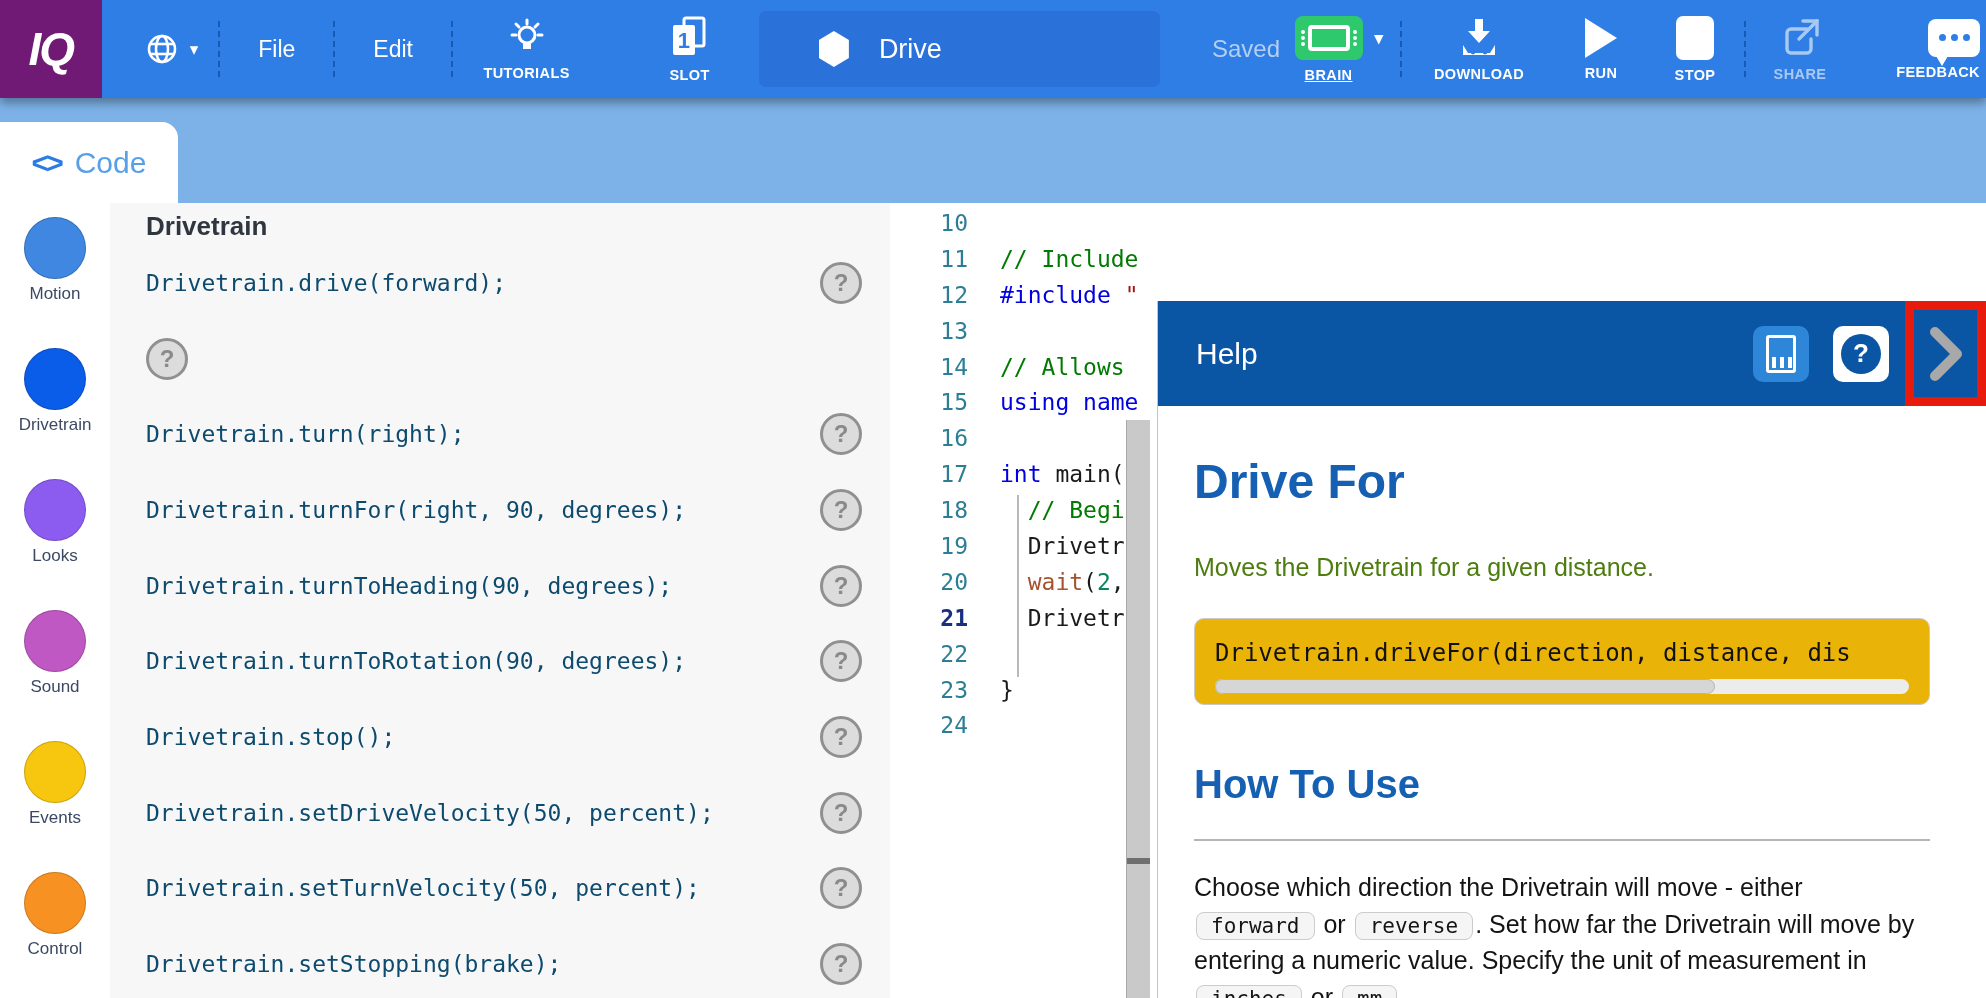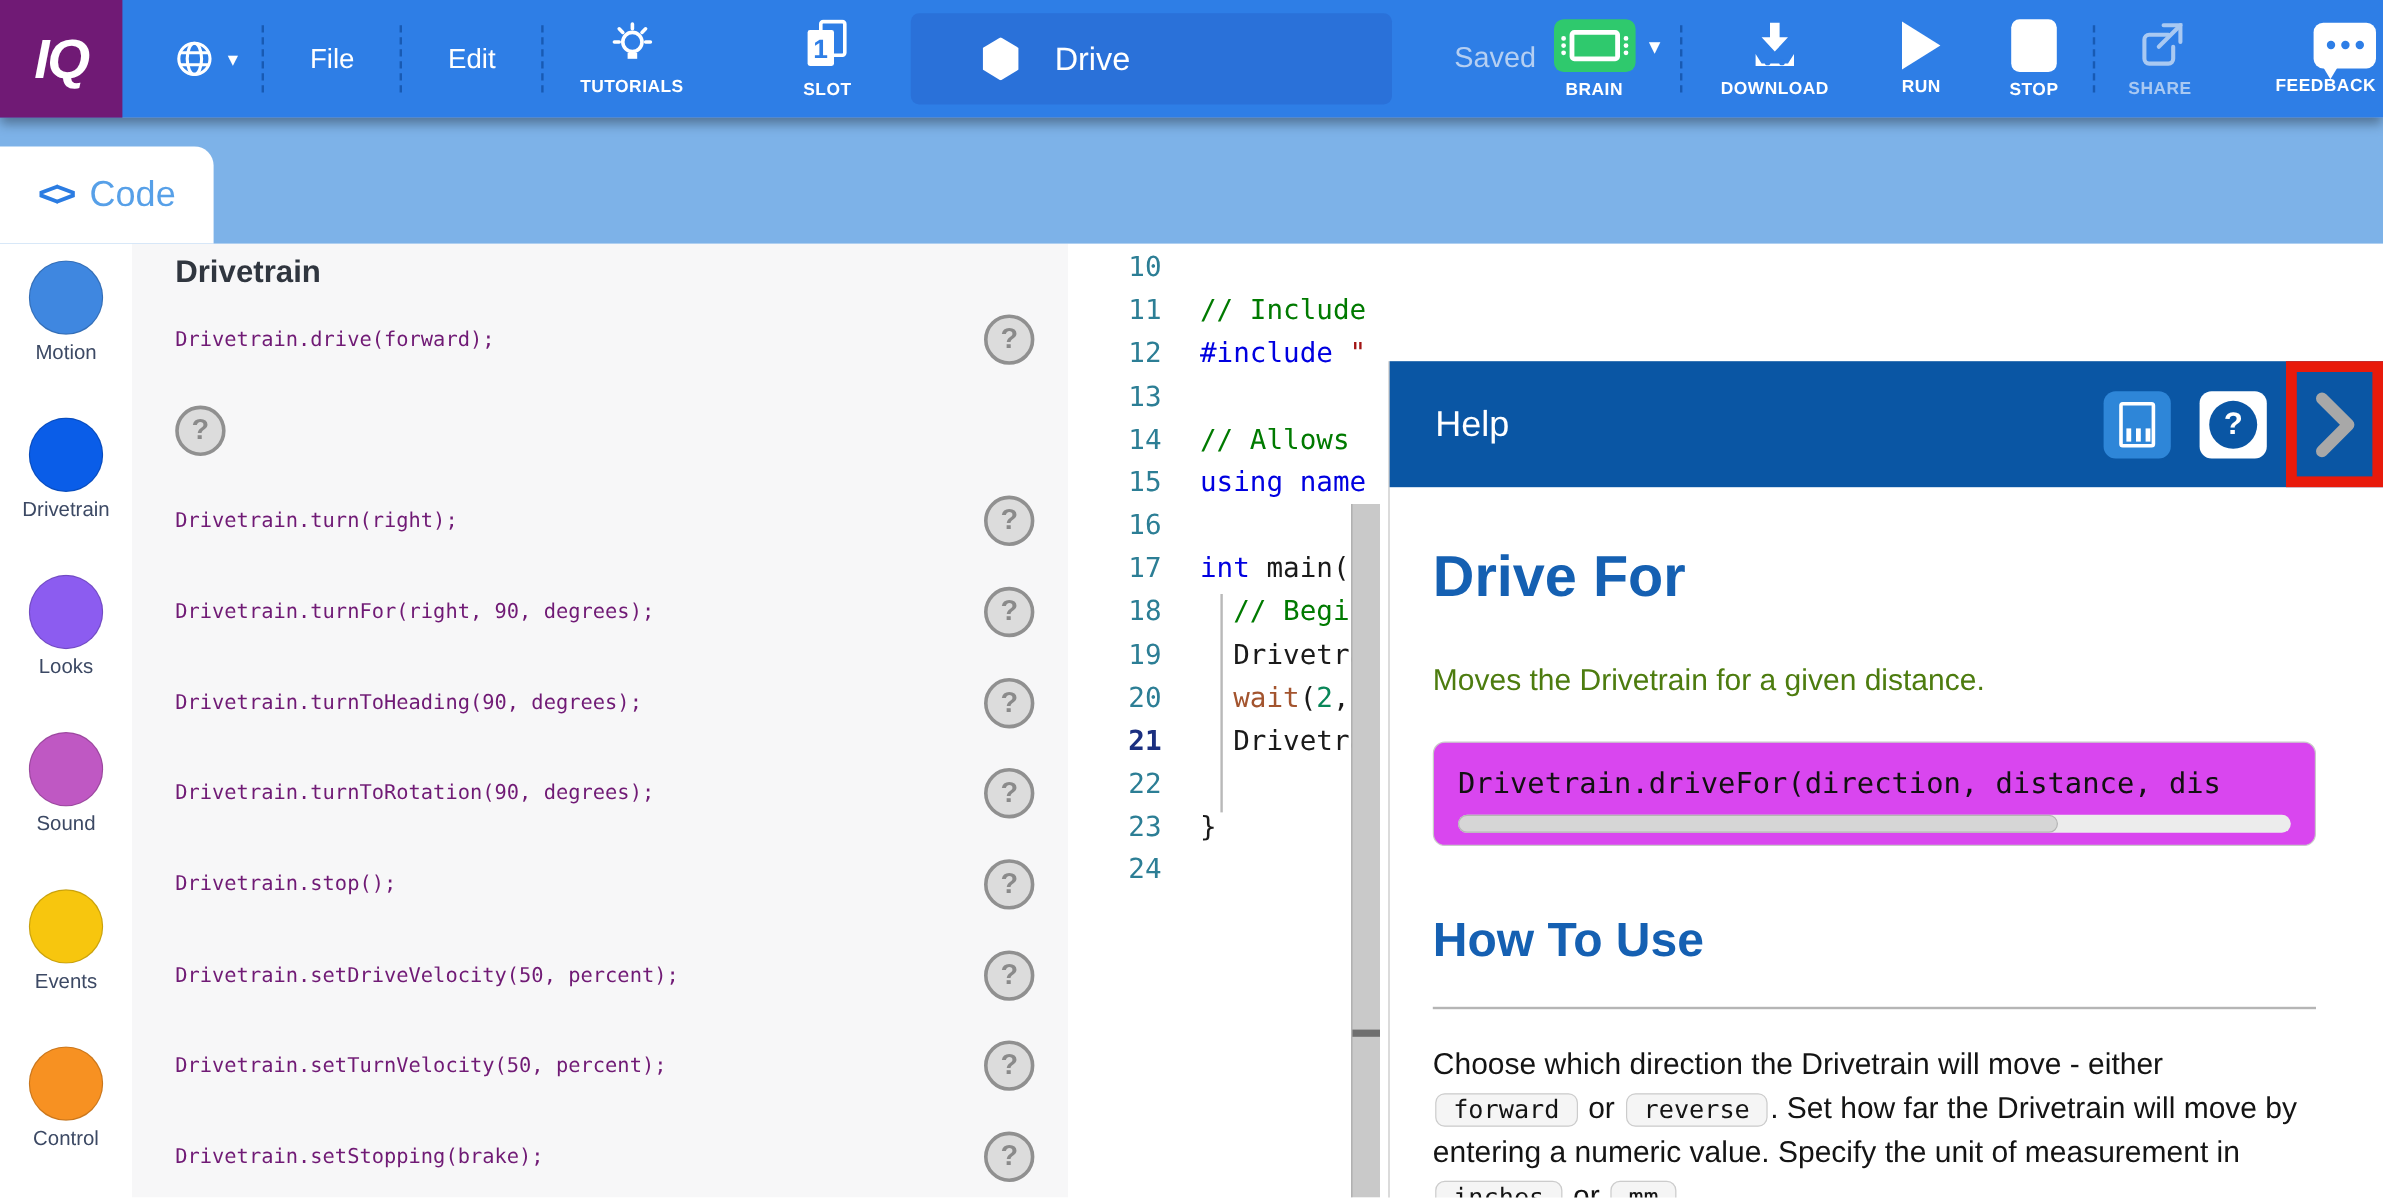--- a/index.html
+++ b/index.html
@@ -24,21 +24,21 @@
   .tutorials { width:152px; }
   .slotbtn { width:92px; margin-left:48px; }
   .project-pill { width:422px; height:76px; margin-left:26px; background:#2a71d9;
     border-radius:7px; display:flex; align-items:center; padding:0 0 0 60px; gap:30px; }
   .hexagon { width:30px; height:36px; background:#fff;
     clip-path:polygon(50% 0,100% 25%,100% 75%,50% 100%,0 75%,0 25%); }
   .project-name { font-size:27px; }
   .saved { margin-left:52px; font-size:24px; color:#b5cff2; }
   .right-group { margin-left:auto; display:flex; align-items:center; }
   .brainbtn { width:118px; flex-direction:row; gap:12px; }
-  .brain-inner { display:flex; flex-direction:column; align-items:center; gap:7px; }
+  .brain-inner { display:flex; flex-direction:column; align-items:center; gap:7px;text-decoration:underline; }
   .brain-ic { width:68px; height:44px; background:#2fc96d; border-radius:8px; position:relative; }
   .brain-ic .screen { position:absolute; left:13px; right:13px; top:9px; bottom:9px;
     border:4px solid #fff; border-radius:4px; }
   .brain-ic .dotl,.brain-ic .dotr { position:absolute; top:14px; width:4px; height:16px; }
   .brain-ic .dotl { left:6px; border-left:4px dotted #fff; }
   .brain-ic .dotr { right:6px; border-right:4px dotted #fff; }
   .dl { width:150px; } .runbtn { width:94px; } .stopbtn { width:94px; }
   .sharebtn { width:104px; color:#a9c9f2; } .fbbtn { width:128px; margin-right:6px;align-items:flex-end; }
   .run-tri { width:0; height:0; border-left:32px solid #fff;
     border-top:20px solid transparent; border-bottom:20px solid transparent; }
@@ -65,21 +65,21 @@
     padding-top:14px; display:flex; flex-direction:column; align-items:center;gap:44px; }
   .cat { height:97px; display:flex; flex-direction:column; align-items:center; }
   .cat .circle { width:62px; height:62px; border-radius:50%; border:1px solid rgba(0,0,0,.18); }
   .cat .clabel { margin-top:5px; font-size:17px; color:#3c4964; }
 
   .commands { position:absolute; left:110px; top:0; width:780px; height:795px;
     background:#f7f7f8; padding:8px 28px 0 36px; overflow:hidden; }
   .cmd-header { font-size:26px; font-weight:700; color:#30363f; height:40px; }
   .cmd-rows { margin-top:-6px; }
   .cmd-row { height:75.7px; display:flex; align-items:center; justify-content:space-between; }
-  .cmd-code { font-family:"DejaVu Sans Mono", monospace; font-size:17px; color:#701a75; }
+  .cmd-code { font-family:"DejaVu Sans Mono", monospace; font-size:23px; color:#0c4a6e; }
   .help-q { width:42px; height:42px; border-radius:50%; background:#dcdcdc;
     border:3px solid #909090; color:#8a8a8a; font-size:24px; font-weight:700;
     display:flex; align-items:center; justify-content:center; flex:0 0 auto; }
 
   .editor { position:absolute; left:890px; top:0; width:1096px; height:795px;
     background:#fff; padding-top:2px; font-family:"DejaVu Sans Mono", monospace; }
   .eline { height:35.9px; display:flex; align-items:center; white-space:pre; }
   .ln { display:inline-block; width:78px; text-align:right; color:#2c7e95; font-size:23px; }
   .ln.current { color:#1b2f80; font-weight:700; }
   .ecode { margin-left:32px; font-size:23px; }
@@ -106,21 +106,21 @@
   .brain-sq .bars i { width:4px; height:11px; background:#fff; }
   .q-sq { width:56px; height:56px; background:#fff; border-radius:10px; display:flex;
     align-items:center; justify-content:center; margin-right:16px; }
   .q-sq .qc { width:40px; height:40px; border-radius:50%; background:#0a56a4; color:#fff;
     font-size:26px; font-weight:800; display:flex; align-items:center; justify-content:center; }
   .collapse-wrap { width:81px; height:105px; border:9px solid #e81a0b; display:flex;
     align-items:center; justify-content:center; }
   .help-body { padding:40px 56px 0 36px; }
   .h1 { color:#1560b2; font-size:48px; font-weight:700; margin-top:8px; }
   .p1 { font-size:25px; color:#4d7c0f; margin-top:44px; }
-  .codebox { border:1px solid #c9c9c9; border-radius:10px; background:#d946ef;
+  .codebox { border:1px solid #c9c9c9; border-radius:10px; background:#eab308;
     padding:20px 20px 10px 20px; font-family:"DejaVu Sans Mono", monospace; font-size:24px;
     color:#111; white-space:nowrap; overflow:hidden; margin-top:36px; }
   .hscroll { height:15px; border-radius:8px; background:#ececec; margin-top:12px; }
   .hscroll .ht { width:72%; height:15px; border-radius:8px; background:#d6d6d6;
     border:1px solid #b4b4b4; }
   .h2 { color:#1560b2; font-size:40px; font-weight:700; margin-top:57px; }
   .hr { border-top:2px solid #b5b5b5; margin-top:32px; }
   .p2 { font-size:25px; color:#141414; line-height:1.46; margin-top:28px; }
   .chip { font-family:"DejaVu Sans Mono", monospace; font-size:21px; background:#f5f5f5;
     border:1px solid #ccc; border-radius:8px; padding:1px 14px; margin:0 2px; }

